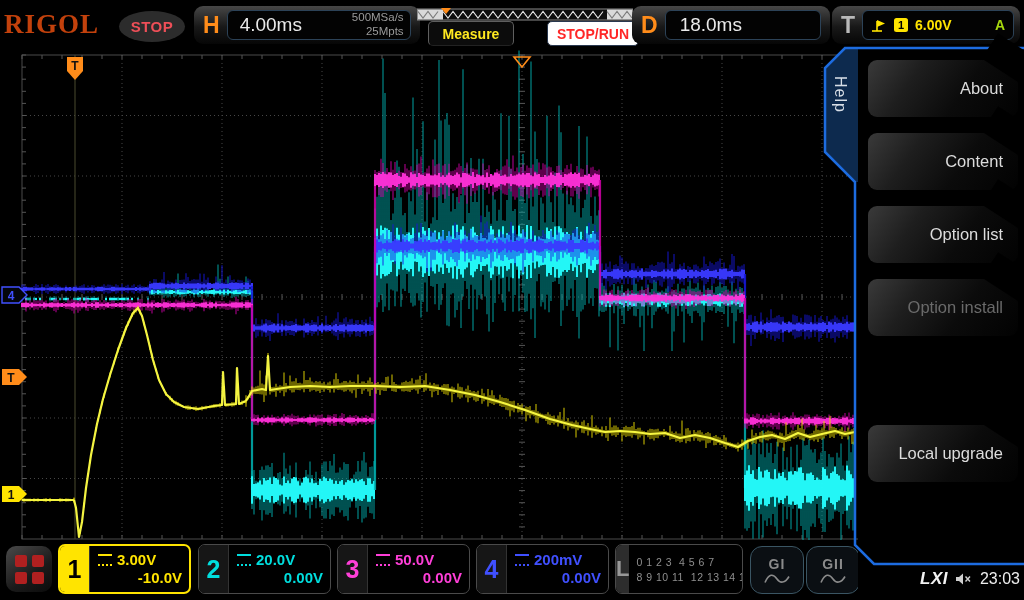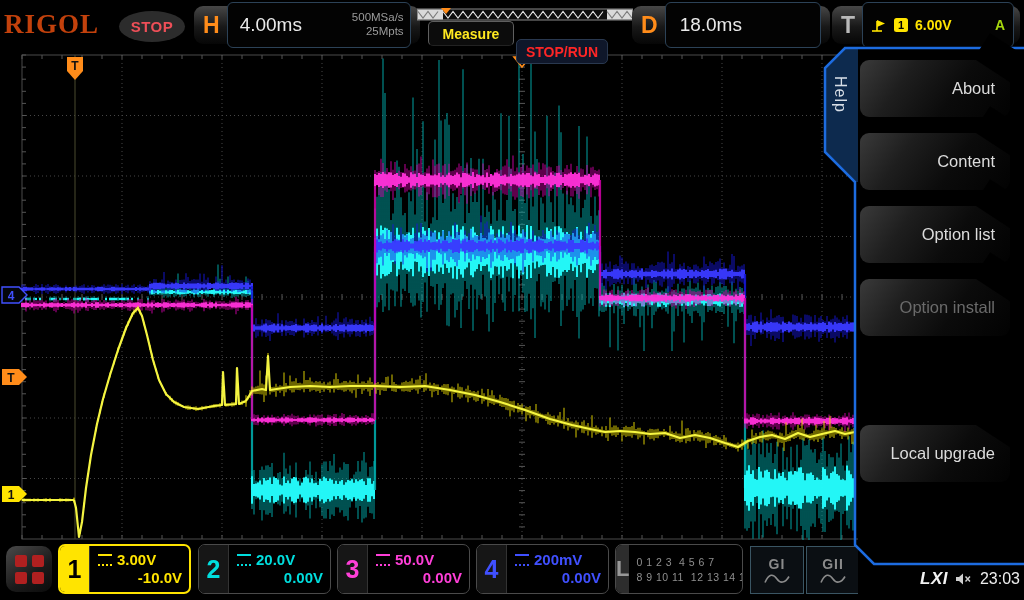--- a/index.html
+++ b/index.html
@@ -8,46 +8,46 @@
   
   #scope{position:absolute;left:0;top:0;z-index:1;}
   
   .topbar{position:absolute;left:0;top:0;width:1024px;height:48px;background:#000;z-index:5;}
   .logo{position:absolute;left:4px;top:9px;font:bold 27px "Liberation Serif",serif;color:#c2410c;letter-spacing:1px;}
   .run-badge{position:absolute;left:119px;top:11px;width:66px;height:31px;background:#2c2c2c;border:none;border-radius:50%;
              color:#ee4f58;font:bold 15px "Liberation Sans",sans-serif;display:flex;align-items:center;justify-content:center;letter-spacing:.5px;}
   .grp{position:absolute;top:6px;height:38px;background:linear-gradient(#474747,#181818 55%,#060606);
        border-radius:9px;display:flex;align-items:center;padding:0 5px 0 9px;box-sizing:border-box;}
   .glabel{font-size:23px;font-weight:bold;color:#ff8c1a;margin-right:7px;}
-  .gbox{background:#030303;border:1px solid #2c4257;border-radius:6px;height:46px;display:flex;align-items:center;box-sizing:border-box;}
+  .gbox{background:#030303;border:1px solid #2c4257;border-radius:6px;height:30px;display:flex;align-items:center;box-sizing:border-box;}
   .h-grp{left:194px;width:226px;}
   .hbox{width:184px;padding:0 6px 0 12px;}
   .tbase{font-size:19px;color:#eaeaea;flex:1;}
   .rates{display:flex;flex-direction:column;align-items:flex-end;font-size:11.5px;color:#9b9b9b;line-height:1.2;}
   #membar{position:absolute;left:417px;top:7px;}
   .measure-btn{position:absolute;left:428px;top:21px;width:86px;height:25px;background:#0c0c0c;border:1px solid #5f5f5f;border-bottom-color:#222;
                border-radius:5px;color:#ffe820;font:bold 14px "Liberation Sans",sans-serif;cursor:pointer;}
-  .stoprun-btn{position:absolute;left:516px;top:21px;width:92px;height:25px;background:#0f172a;border:1px solid #29384f;
-               border-radius:5px;color:#ff2626;font:bold 14px "Liberation Sans",sans-serif;cursor:pointer;margin-top:18px;}
+  .stoprun-btn{position:absolute;left:547px;top:21px;width:92px;height:25px;background:#ffffff;border:1px solid #29384f;
+               border-radius:5px;color:#ff2626;font:bold 14px "Liberation Sans",sans-serif;cursor:pointer;}
   .d-grp{left:632px;width:198px;}
   .dbox{width:156px;padding:0 10px 0 14px;text-align:right;}
   .dval{font-size:19px;color:#eaeaea;}
   .t-grp{left:832px;width:188px;}
   .t-grp .glabel{color:#b9b9b9;}
   .tbox{width:152px;padding:0 8px;display:flex;gap:7px;align-items:center;}
   .badge1{width:14px;height:14px;background:#ffe400;color:#000;font-size:11px;font-weight:bold;border-radius:2.5px;
           display:flex;align-items:center;justify-content:center;}
   .tlevel{font-size:14px;font-weight:bold;color:#ffe400;flex:1;}
   .tmode{font-size:14px;font-weight:bold;color:#a6d80e;}
   
   .menu{position:absolute;left:820px;top:46px;width:204px;height:554px;z-index:6;}
   .menu-col{position:absolute;left:38px;top:0;width:166px;height:554px;background:#000;}
   #menuline{position:absolute;left:0;top:0;}
   .help-tab-label{position:absolute;left:11px;top:30px;writing-mode:vertical-rl;font-size:16px;color:#d6dde6;letter-spacing:1px;}
-  .mbtn{position:absolute;left:40px;width:150px;height:57px;border:none;border-radius:9px;
+  .mbtn{position:absolute;left:48px;width:150px;height:57px;border:none;border-radius:9px;
         background:linear-gradient(125deg,#3a3a3a,#1e1e1e 30%,#0b0b0b 62%,#020202);
         color:#dcdcdc;font:16.5px "Liberation Sans",sans-serif;text-align:right;padding-right:15px;cursor:pointer;}
   .mbtn::after{content:"";position:absolute;top:-16px;right:-16px;width:48px;height:30px;background:#000;transform:rotate(33deg);}
   .mbtn:nth-of-type(1){top:14px;}.mbtn:nth-of-type(2){top:87px;}.mbtn:nth-of-type(3){top:160px;}
   .mbtn:nth-of-type(4){top:233px;}.mbtn:nth-of-type(5){top:379px;}.mbtn:nth-of-type(6){top:452px;}
   .mbtn.disabled{color:#6a6a6a;padding-left:22px;}
   .lxi-row{position:absolute;right:4px;top:523px;display:flex;align-items:center;gap:7px;}
   .lxi-logo{font:bold italic 17px "Liberation Sans",sans-serif;color:#f2f2f2;letter-spacing:.5px;}
   .time{font-size:16px;color:#ededed;}
   
@@ -66,21 +66,21 @@
   .chbox .row2{text-align:right;}
   .dc{display:inline-block;width:14px;height:8px;border-top:2px solid currentColor;border-bottom:2px dotted currentColor;}
   .chbox.selected{border:2px solid var(--ch);}
   .chbox.selected .num{background:var(--ch);color:#000;}
   .ch1{left:58px;}.ch2{left:198px;}.ch3{left:337px;}.ch4{left:476px;}
   .lbox{position:absolute;left:615px;top:4px;width:128px;height:50px;display:flex;border:1px solid #4a4a4a;border-radius:7px;
         background:#000;box-sizing:border-box;overflow:hidden;cursor:pointer;}
   .ltab{width:27px;background:#2d2d2d;color:#989898;font-size:22px;font-weight:bold;display:flex;align-items:center;justify-content:center;}
   .ldigits{flex:1;color:#8f8f8f;font-size:10.5px;display:flex;flex-direction:column;justify-content:center;gap:3px;padding-left:7px;}
   .ldigits div{white-space:pre;letter-spacing:.5px;}
-  .gsrc{position:absolute;top:6px;width:52px;height:46px;border:1px solid #3a5563;border-radius:0;background:#0b0f13;
+  .gsrc{position:absolute;top:6px;width:52px;height:46px;border:1px solid #3a5563;border-radius:12px;background:#0b0f13;
         color:#8b8b8b;display:flex;flex-direction:column;align-items:center;justify-content:center;gap:1px;cursor:pointer;}
   .gsrc .glab{font-size:14px;font-weight:bold;letter-spacing:1px;}
   .g1{left:750px;}.g2{left:806px;}
 </style>
 </head>
 <body>
 
 <div class="screen">
 
   <svg id="scope" width="1024" height="600">

